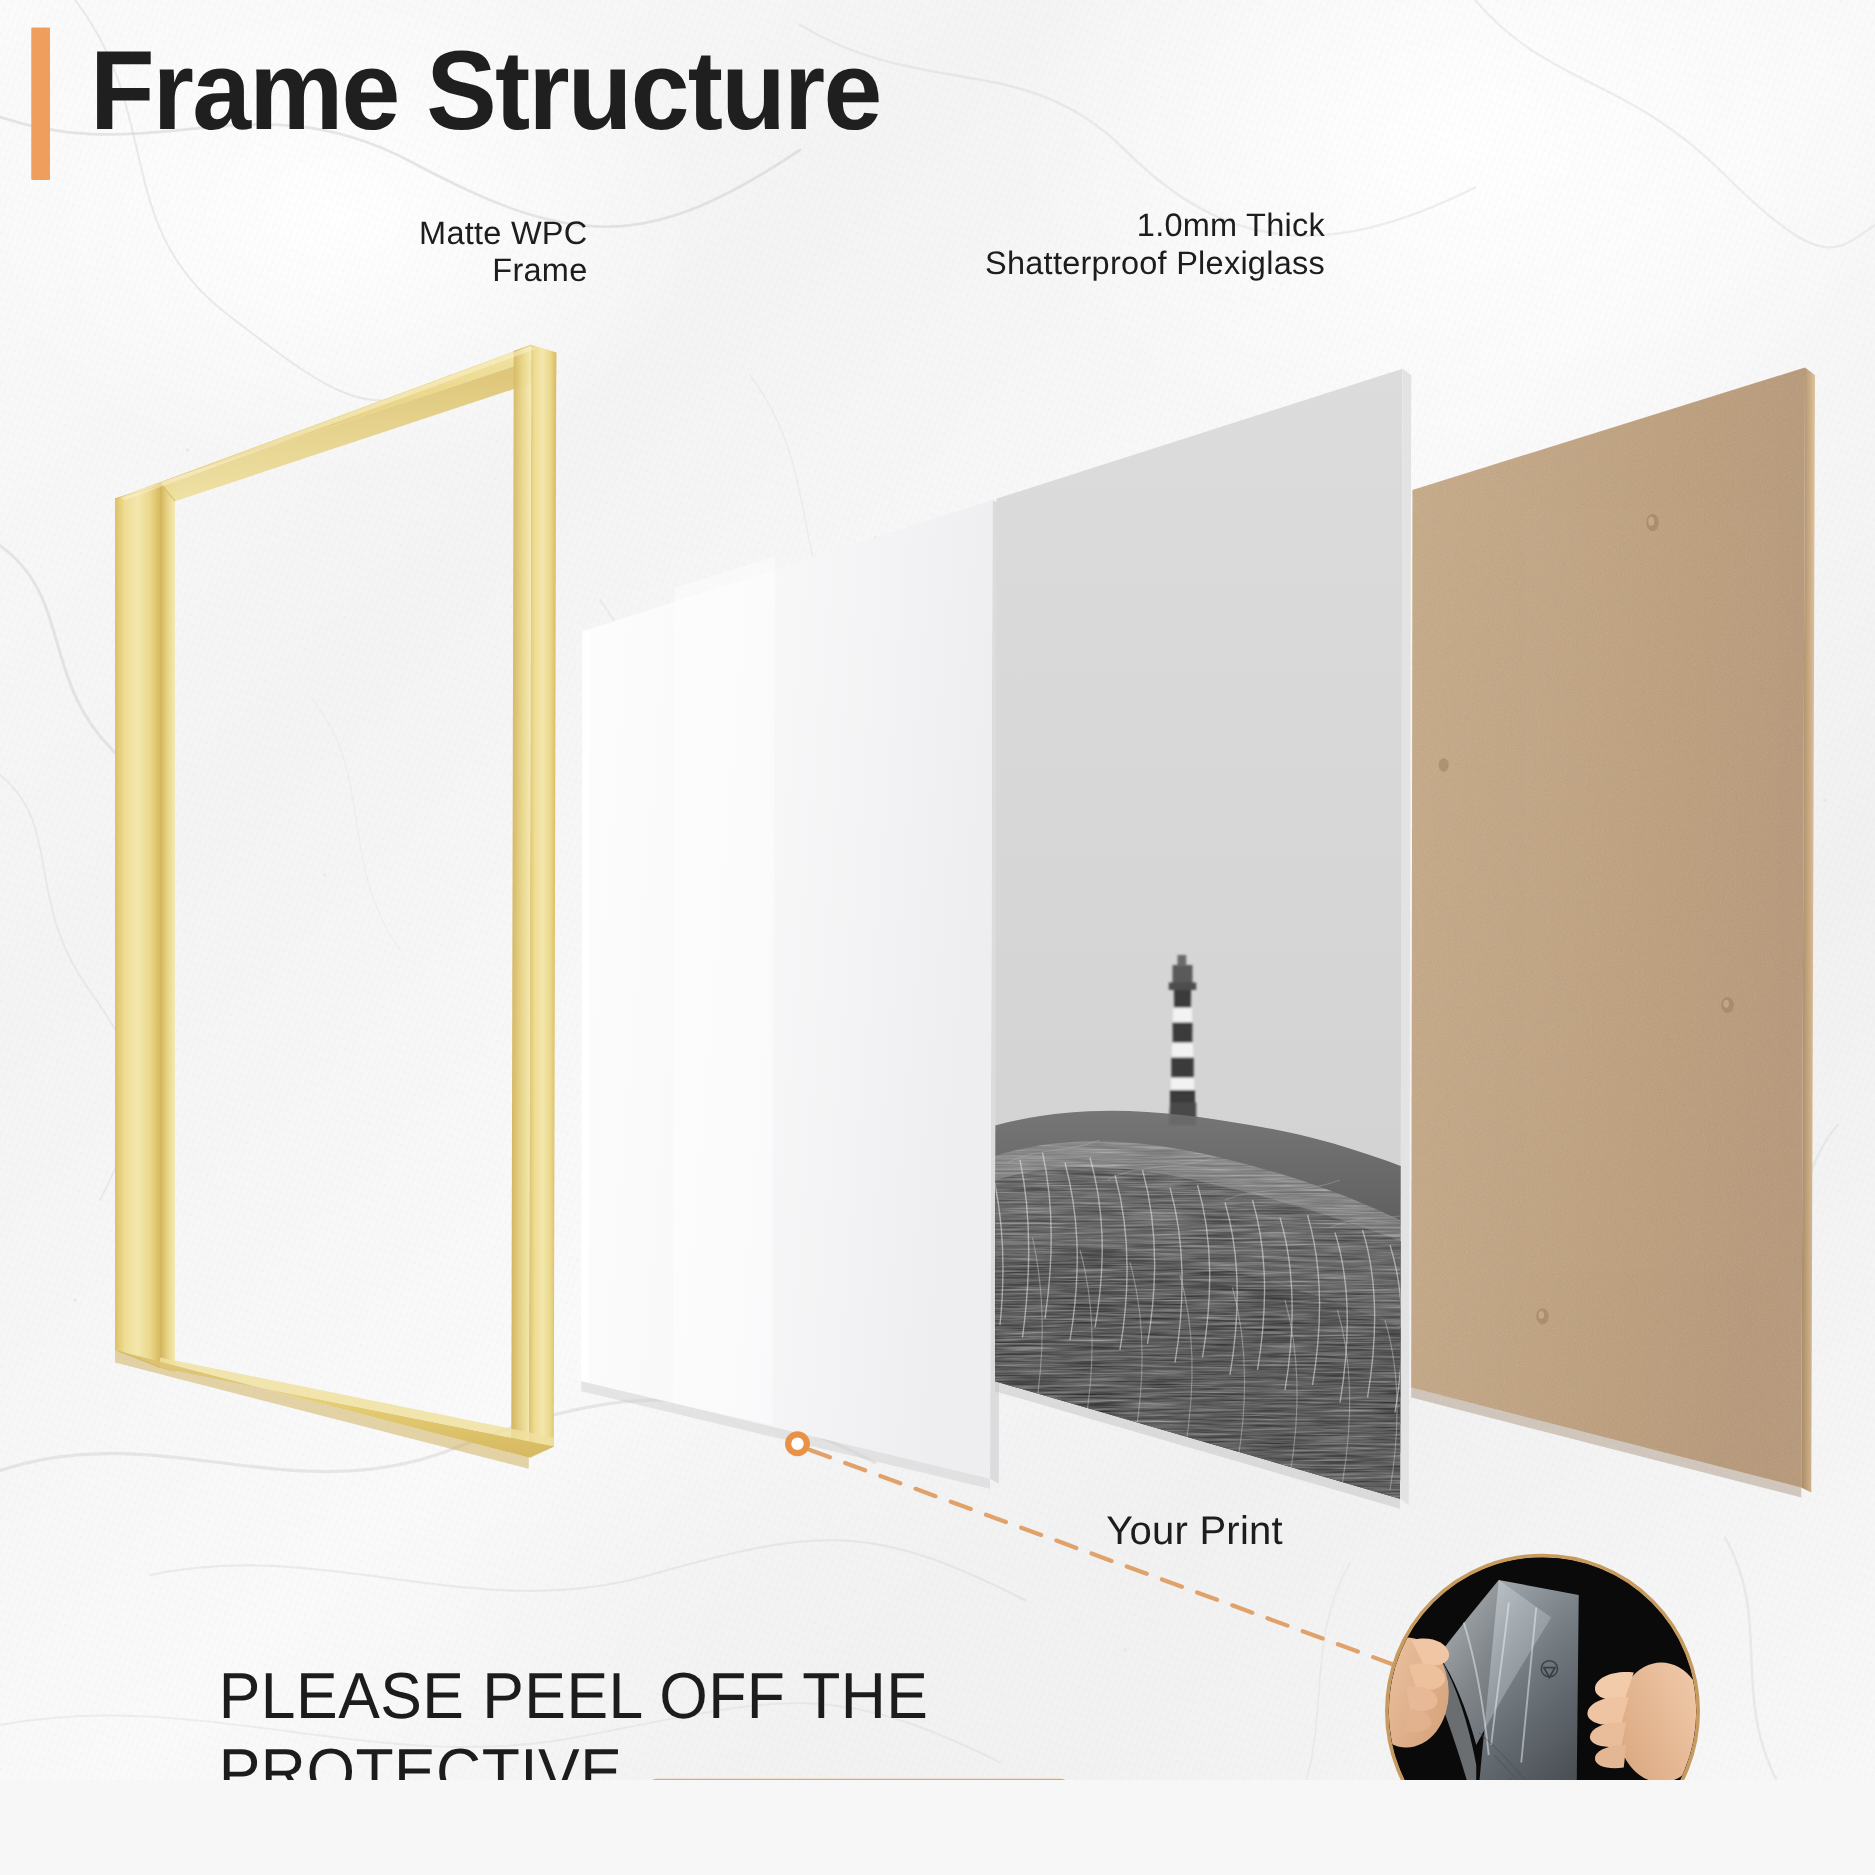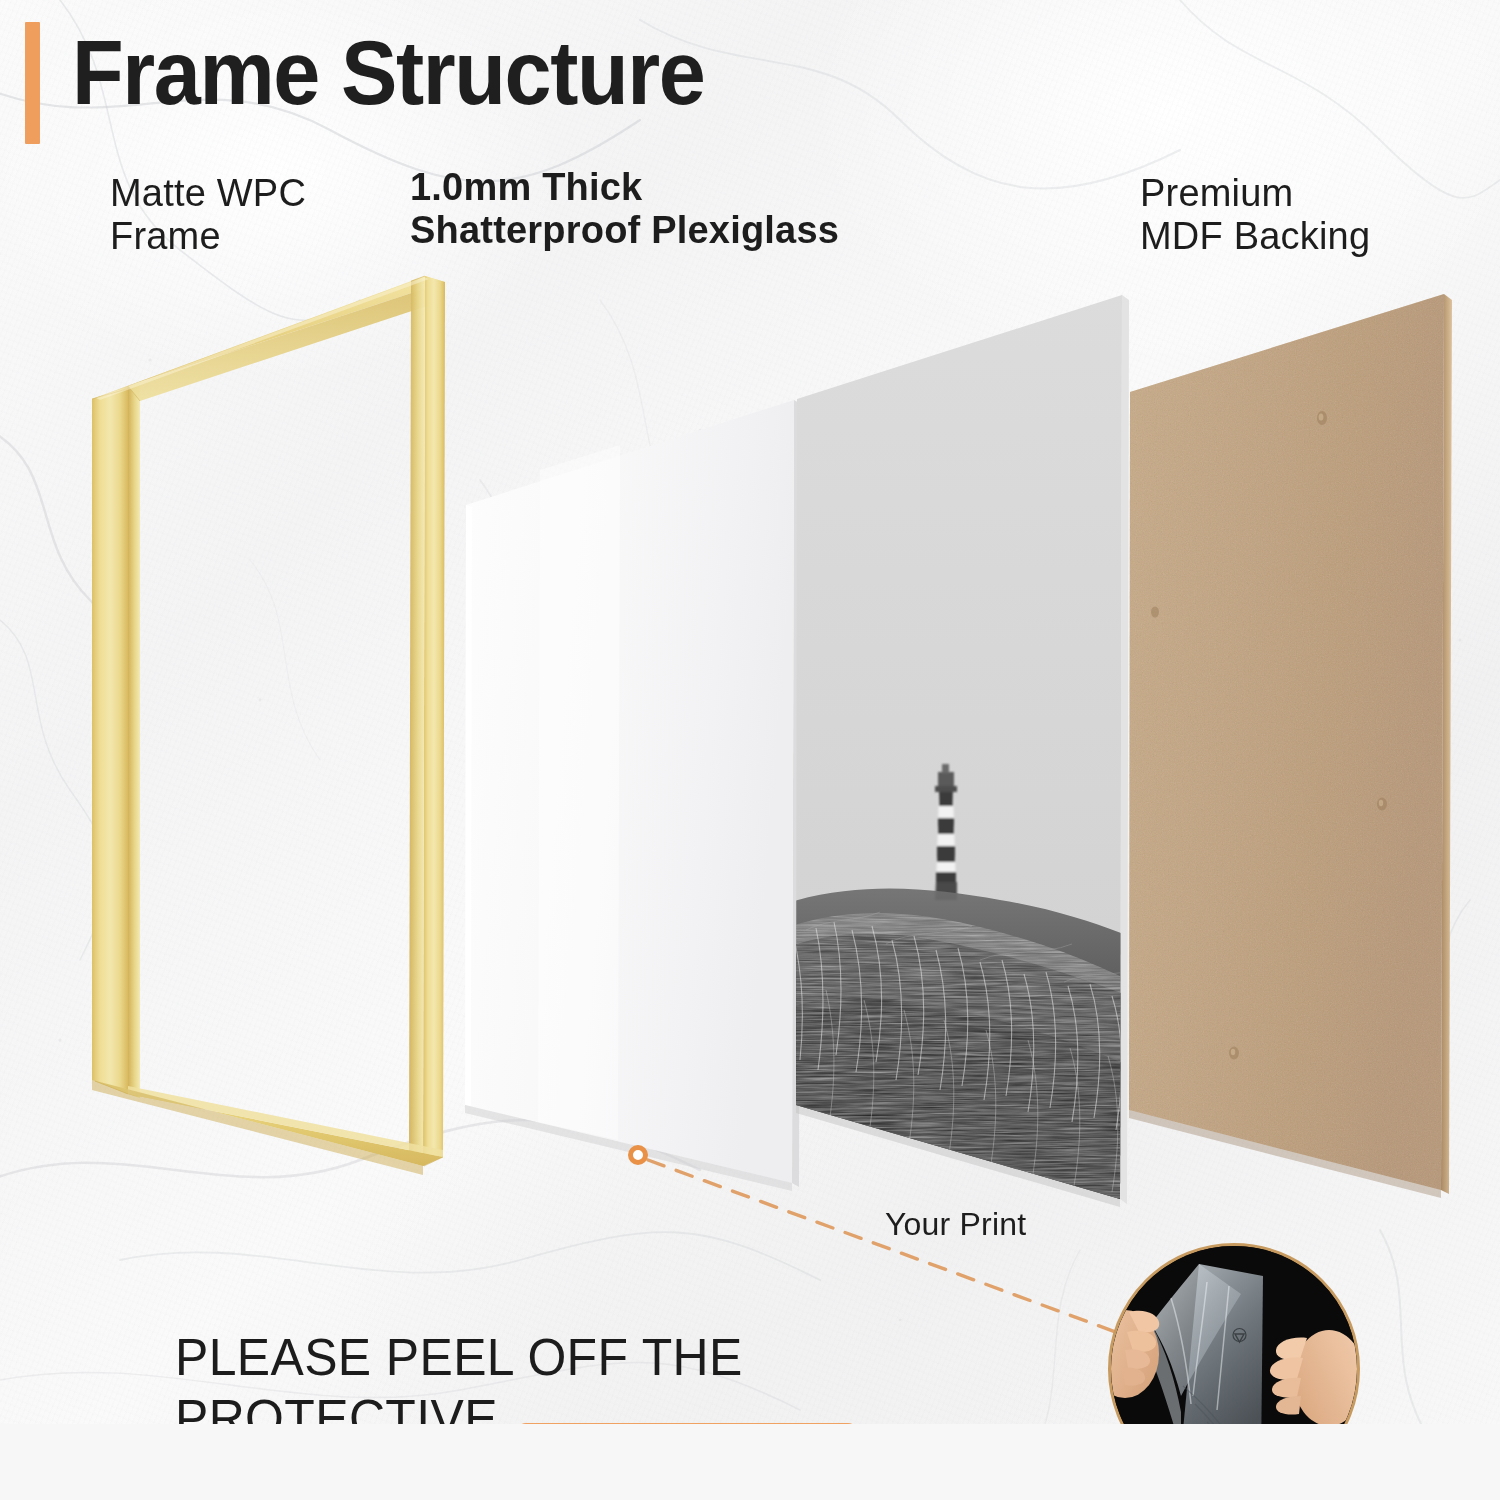--- a/index.html
+++ b/index.html
@@ -37,27 +37,27 @@
     position:absolute;left:72px;top:28px;
     font-family:"Liberation Sans", sans-serif;
     font-size:90px;font-weight:bold;letter-spacing:-1.5px;
     color:#201f1f;line-height:1;
     transform:scaleX(.94);transform-origin:left top;
     white-space:nowrap;
   }
 
   
   .part-label{
-    position:absolute;text-align:left;color:#1d1d1d;
+    position:absolute;text-align:right;color:#1d1d1d;
     font-family:"Liberation Sans", sans-serif;
-    font-size:38px;line-height:1.14;font-weight:400;
+    font-size:26px;line-height:1.14;font-weight:400;
     letter-spacing:.2px;white-space:pre-line;
   }
   #label-frame{left:110px;top:172px;width:360px;}
-  #label-plexi{left:410px;top:166px;width:650px;font-weight:bold;}
+  #label-plexi{left:410px;top:166px;width:650px;}
   #label-mdf{left:1140px;top:172px;width:360px;}
 
   
   .piece{position:absolute;}
 
   
   #gold-frame{left:0;top:0;width:1500px;height:1500px;pointer-events:none;}
 
   
   #plexi-panel{left:0;top:0;width:1500px;height:1500px;}
@@ -142,22 +142,20 @@
     </g>
   </svg>
 
   <div class="accent-bar"></div>
   <div class="page-title">Frame Structure</div>
 
   <div class="part-label" id="label-frame">Matte WPC
 Frame</div>
   <div class="part-label" id="label-plexi">1.0mm Thick
 Shatterproof Plexiglass</div>
-  <div class="part-label" id="label-mdf">Premium
-MDF Backing</div>
 
   <svg id="mdf-panel" class="piece" viewBox="0 0 1500 1500">
     <defs>
       <linearGradient id="mdfFace" x1="0" y1="0" x2="1" y2="0.25">
         <stop offset="0%" stop-color="#c8ab87"></stop>
         <stop offset="35%" stop-color="#c3a582"></stop>
         <stop offset="70%" stop-color="#bd9e7a"></stop>
         <stop offset="100%" stop-color="#b89878"></stop>
       </linearGradient>
       <linearGradient id="mdfEdge" x1="0" y1="0" x2="1" y2="0">

